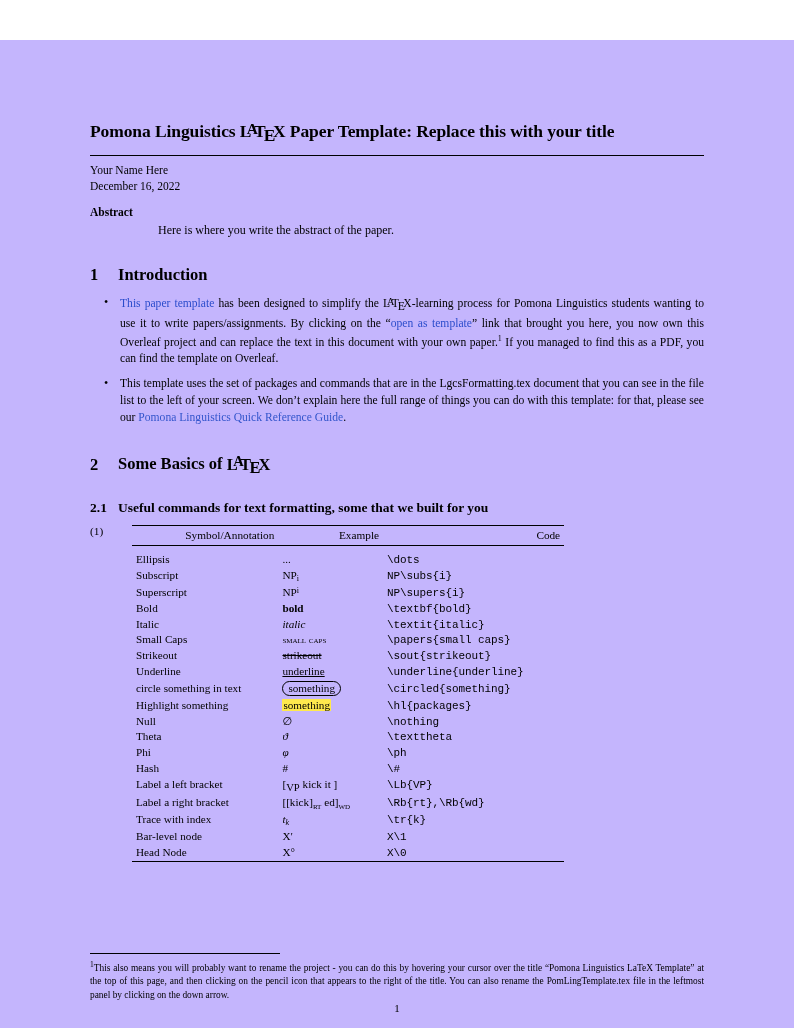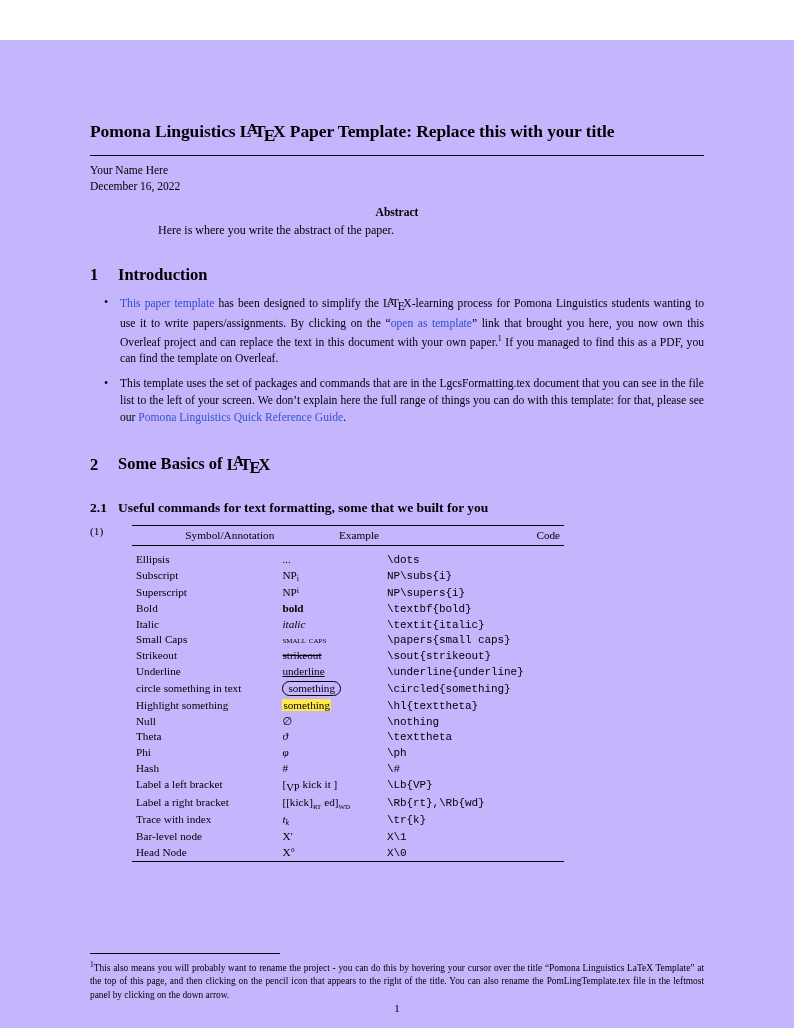--- a/index.html
+++ b/index.html
@@ -40,21 +40,20 @@
   .rule {
     border: 0;
     border-top: 0.9px solid #000;
     margin: 6px 0 7px 0;
   }
   .author, .date {
     font-size: 11.5px;
     line-height: 1.35;
   }
   .abstract-head {
-    text-align: center;
     font-weight: bold;
     font-size: 11.5px;
     margin-top: 12px;
     margin-bottom: 4px;
   }
   .abstract-body {
     font-size: 12px;
     margin: 0 42px 0 52px;
     text-indent: 16px;
     line-height: 1.35;
@@ -289,21 +288,21 @@
 
           <tr>
             <td>circle something in text</td>
             <td><span class="circled">something</span></td>
             <td class="code">\circled{something}</td>
           </tr>
 
           <tr>
             <td>Highlight something</td>
             <td><span class="hl">something</span></td>
-            <td class="code">\hl{texttheta}</td>
+            <td class="code">\hl{packages}</td>
           </tr>
 
           <tr>
             <td>Null</td>
             <td>∅</td>
             <td class="code">\nothing</td>
           </tr>
 
           <tr>
             <td>Theta</td>

